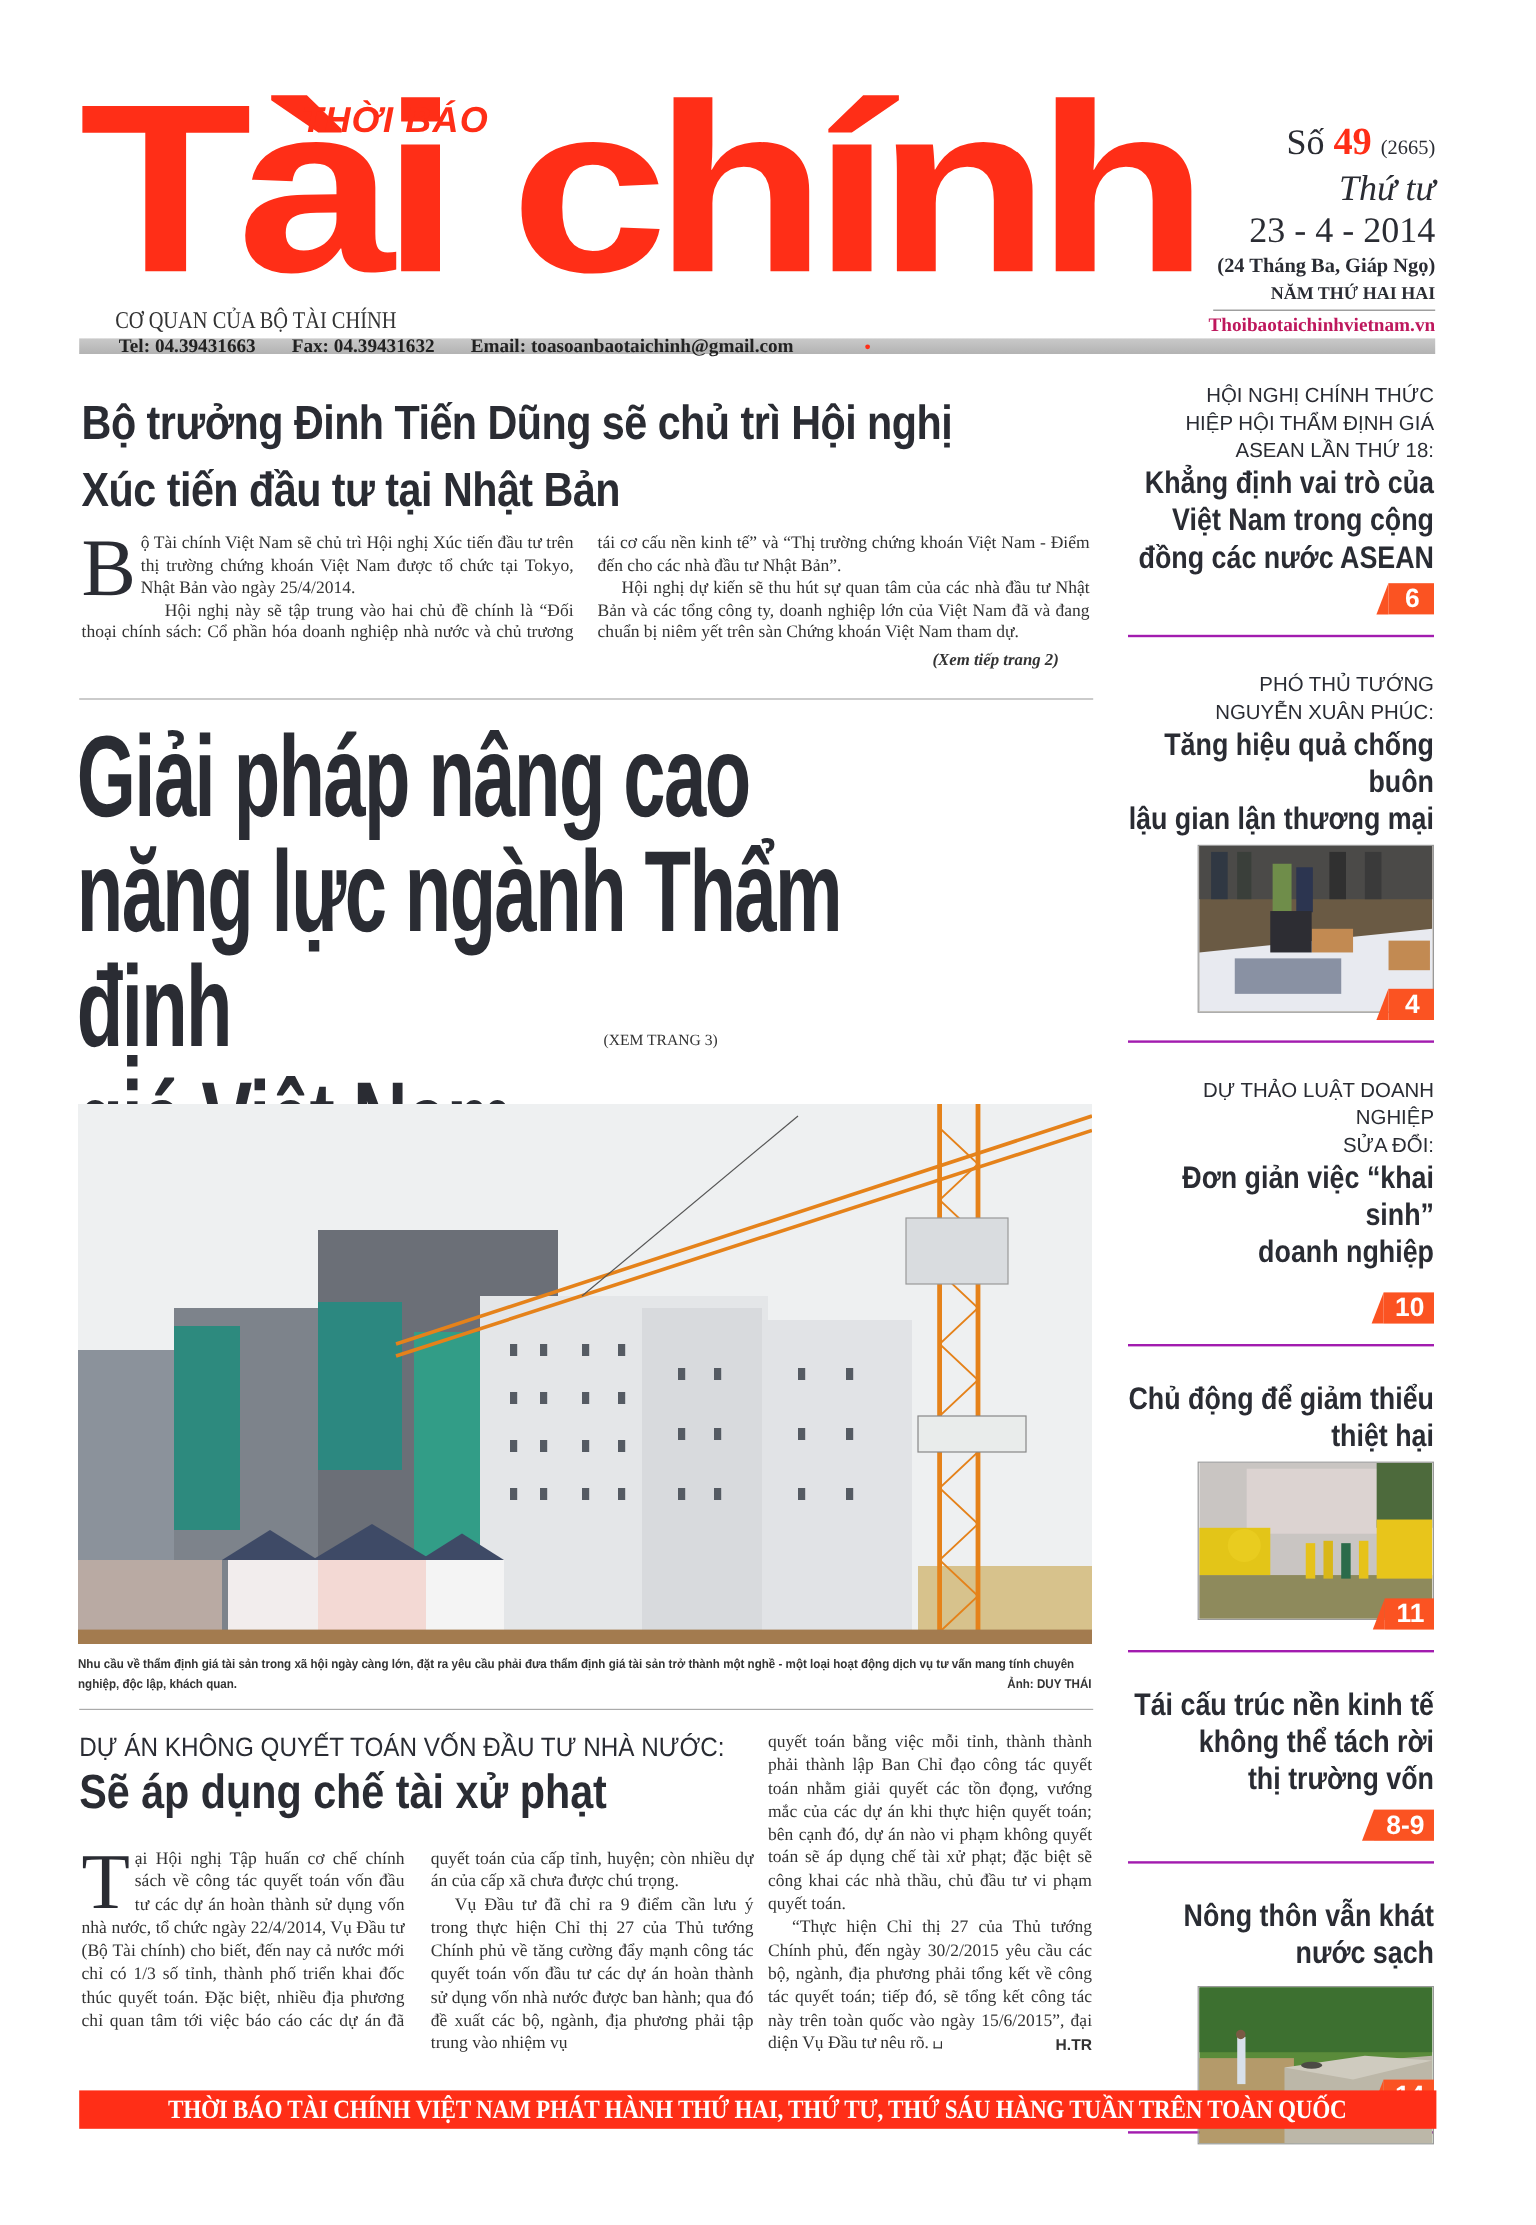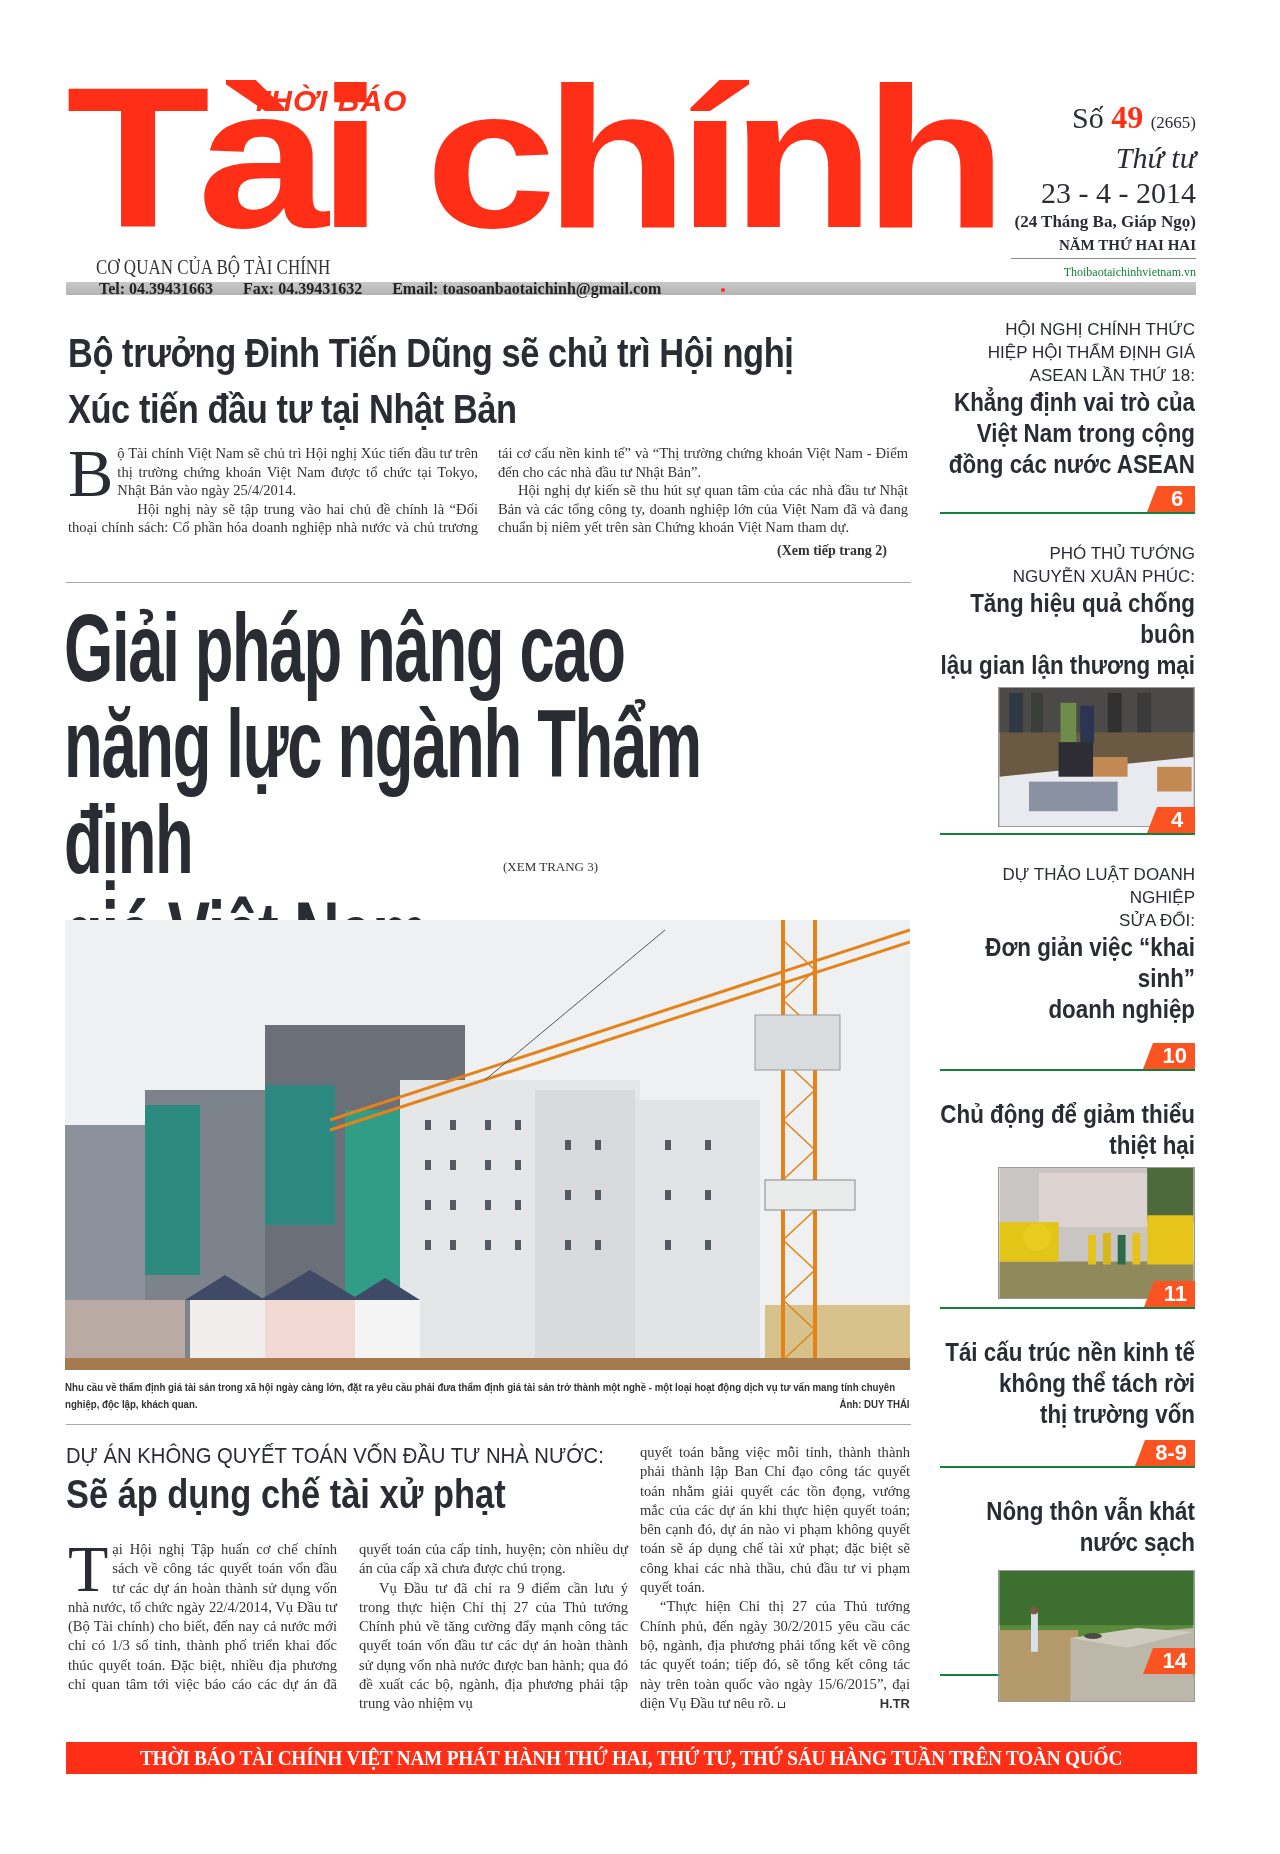--- a/index.html
+++ b/index.html
@@ -40,38 +40,38 @@
   .contact-bar .red-dot { display:inline-block; width:4px; height:4px; background:#ff2e17; border-radius:50%; margin-left: 30px; vertical-align: middle;}
 
   .issue-box { position: absolute; right: 84px; top: 100px; width: 300px; text-align: right; color: #2a2c33; }
   .issue-line { font-size: 30px; line-height: 34px; }
   .issue-line .num { color: #ff2e17; font-weight: 700; font-size: 32px; }
   .issue-line .seq { font-size: 17px; }
   .issue-day { font-style: italic; font-size: 30px; line-height: 36px; }
   .issue-date { font-size: 30px; line-height: 34px; }
   .issue-lunar { font-size: 17px; line-height: 24px; font-weight: bold; }
   .issue-year { font-weight: 700; font-size: 15px; line-height: 22px; border-bottom: 1px solid #888; display: inline-block; padding-left: 6px; padding-bottom: 2px; width: 185px; text-align:right; }
-  .issue-site { color: #15803d; font-weight: 400; font-size: 12px; line-height: 26px; }
+  .issue-site { color: #be185d; font-weight: 700; font-size: 16px; line-height: 26px; }
 
   
   .lead-title {
     position: absolute; left: 68px; top: 325px; width: 860px;
     font-family: "Liberation Sans", sans-serif; font-weight: 700;
     font-size: 40px; line-height: 56px; color: #2a2c33;
     transform: scaleX(0.86); transform-origin: left top; letter-spacing: -0.5px;
   }
   .lead-body {
     position: absolute; left: 68px; top: 444px; width: 840px;
     column-count: 2; column-gap: 20px;
     font-size: 14.6px; line-height: 18.6px; text-align: justify; color: #333;
   }
   .lead-body p { text-indent: 20px; }
   .lead-body p.first { text-indent: 0; }
   .dropcap { float: left; font-size: 68px; line-height: 54px; margin-right: 4px; margin-top: 2px; color: #2a2c33; }
-  .see-more { position: absolute; left: 777px; top: 543px; font-weight: 700; font-size: 14px; color: #333; }
+  .see-more { position: absolute; left: 777px; top: 543px; font-style: italic; font-weight: 700; font-size: 14px; color: #333; }
   .rule { position: absolute; height: 1px; background: #aaa; }
 
   
   .main-head {
     position: absolute; left: 64px; top: 600px; width: 1100px;
     font-family: "Liberation Sans", sans-serif; font-weight: 900;
     font-size: 96px; line-height: 96px; color: #2a2c33;
     transform: scaleX(0.66); transform-origin: left top; letter-spacing: -2px;
   }
   .see-page3 { position: absolute; left: 503px; top: 859px; font-size: 13px; color: #333; }
@@ -111,21 +111,21 @@
     position: absolute; left: 640px; top: 1443px; width: 270px;
     font-size: 14.6px; line-height: 19.3px; text-align: justify; color: #333;
   }
   .body2-col3-top p { text-indent: 20px; }
   .body2-col3-top p.noindent { text-indent: 0; }
   .byline { float: right; font-family: "Liberation Sans", sans-serif; font-weight: 700; font-size: 13px; }
   .end-mark { display:inline-block; width:7px; height:6px; border:1px solid #333; border-top:none; vertical-align: middle; }
 
   
   .sidebar { position: absolute; left: 940px; top: 318px; width: 255px; }
-  .teaser { position: relative; text-align: right; border-bottom: 2px solid #15803d; margin-bottom: 28px; padding-bottom: 0; }
+  .teaser { position: relative; text-align: right; border-bottom: 2px solid #a21caf; margin-bottom: 28px; padding-bottom: 17px; }
   .teaser .kick {
     font-family: "Liberation Sans", sans-serif; font-size: 17px; line-height: 23px; color: #2a2c33;
     white-space: pre-line;
   }
   .teaser .ttl {
     font-family: "Liberation Sans", sans-serif; font-weight: 700; font-size: 26px; line-height: 31px; color: #2a2c33;
     transform: scaleX(0.86); transform-origin: right top; white-space: pre-line; width: 297px; margin-left: -42px;
   }
   .teaser .thumb { display: block; margin-left: auto; width: 197px; border: 1px solid #999; margin-top: 6px; }
   .page-tag {

